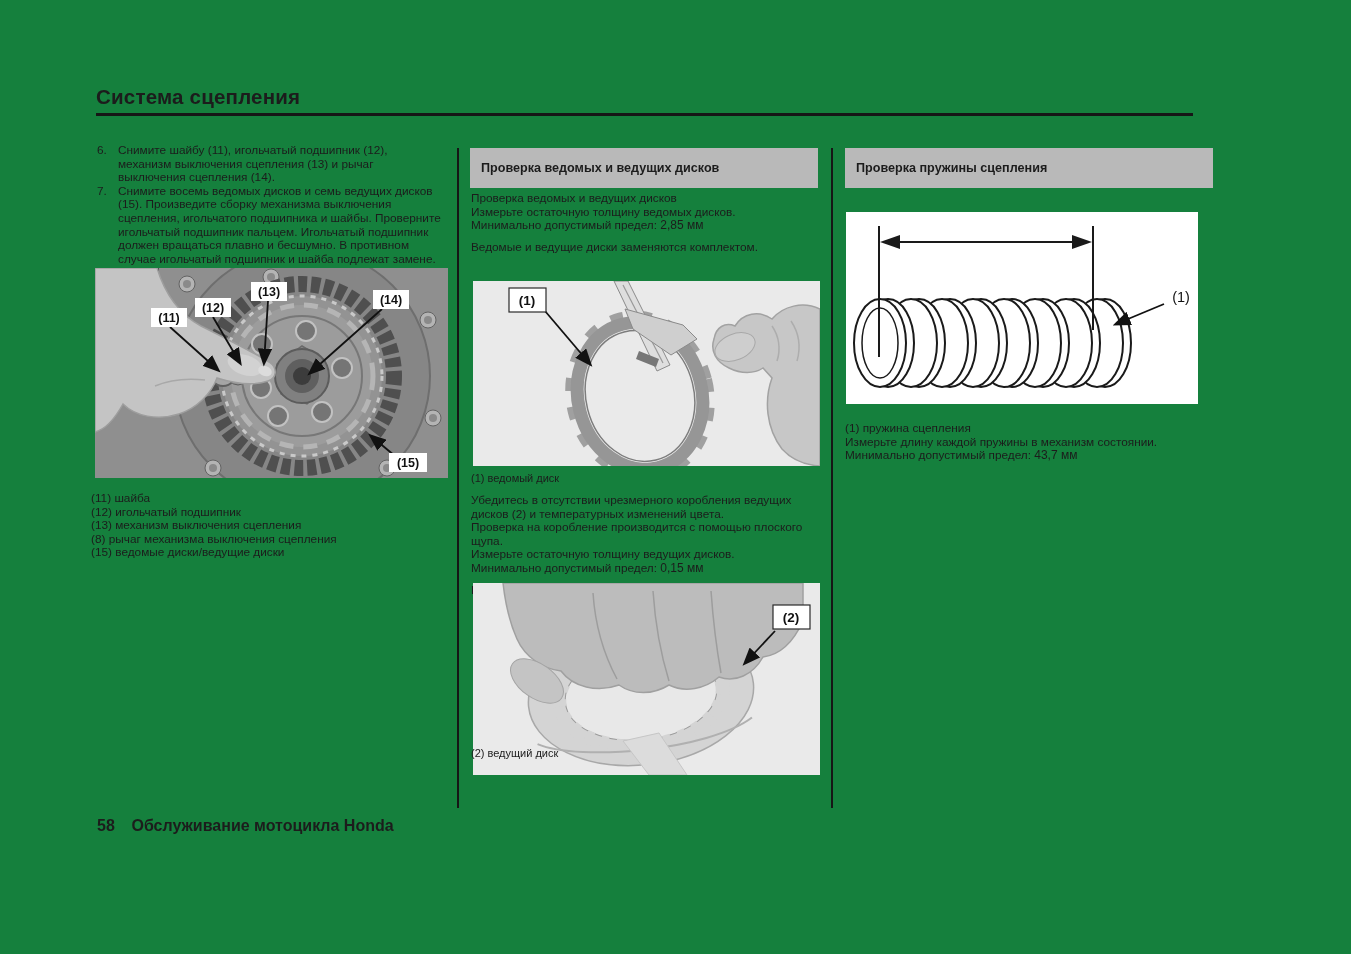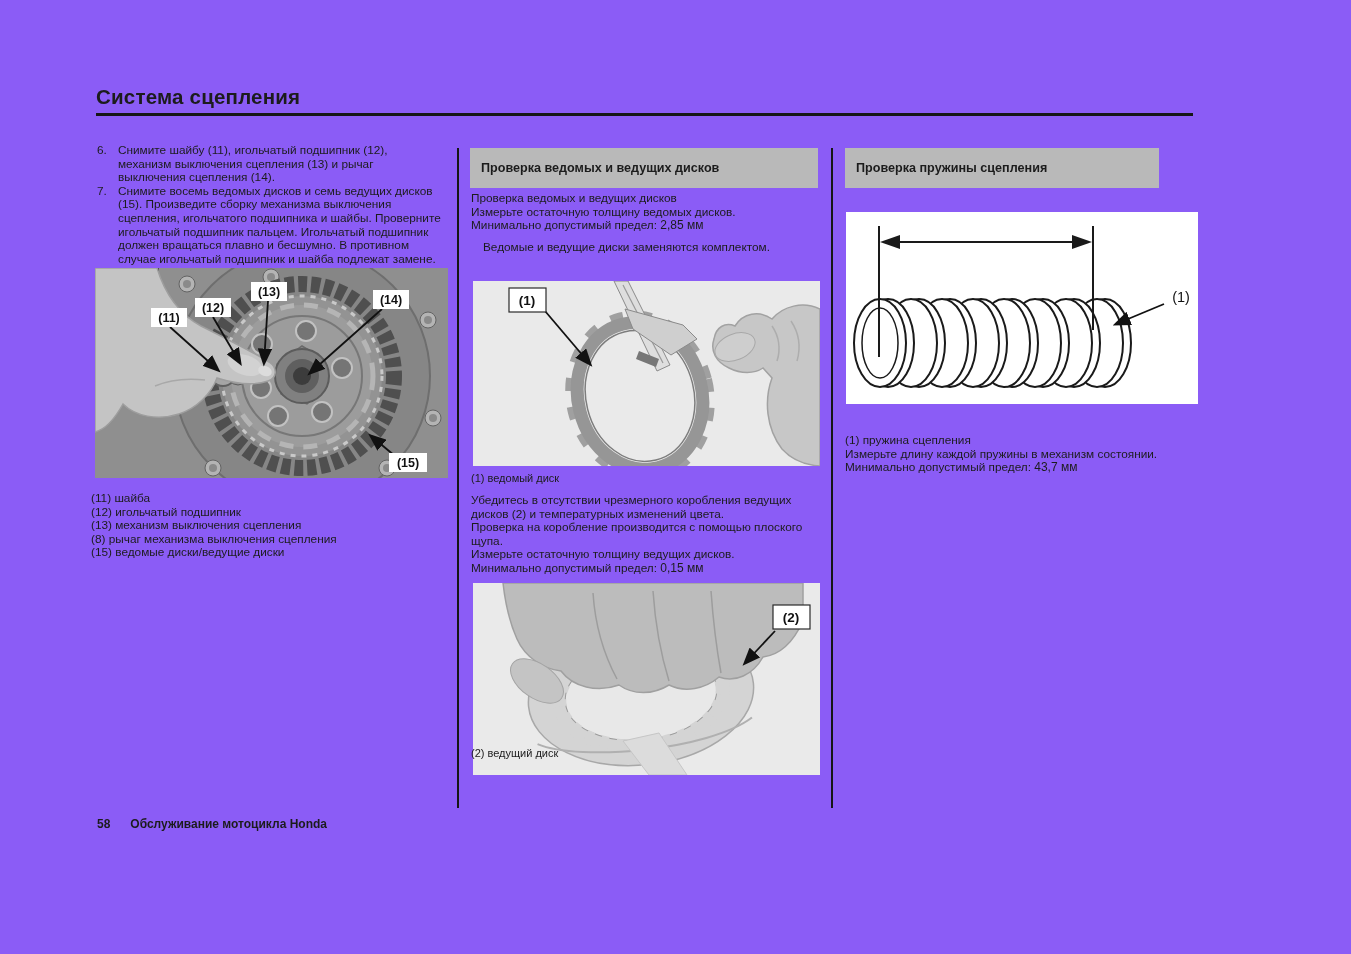--- a/index.html
+++ b/index.html
@@ -1,41 +1,41 @@
 <!DOCTYPE html>
 <html><head>
 <meta charset="utf-8">
 <style>
   html,body{margin:0;padding:0;background:#fff;}
-  .page{position:relative;width:1351px;height:954px;background:#8b5cf6;overflow:hidden;
+  .page{position:relative;width:1351px;height:954px;background:#15803d;overflow:hidden;
         font-family:"Liberation Sans",sans-serif;color:#1c1c1c;}
   .abs{position:absolute;}
   .title{left:96px;top:85px;font-size:20.5px;font-weight:bold;letter-spacing:.2px;}
   .rule{left:96px;top:113px;width:1097px;height:3px;background:#161616;}
   .divider{width:2px;background:#161616;top:148px;height:660px;}
   .d1{left:457px;} .d2{left:831px;}
   .body-txt{font-size:11.8px;line-height:13.6px;}
   .steps{left:97px;top:144px;width:346px;}
   .step{display:flex;}
   .step .num{width:21px;flex:0 0 21px;}
   .step .txt{flex:1;}
   .legend{left:91px;top:492px;width:346px;}
   .legend div{white-space:nowrap;}
   .hdrbox{height:40px;background:#b9b9b9;display:flex;align-items:center;}
   .hdrbox span{font-weight:bold;font-size:12.6px;padding-left:11px;}
   .mid-hdr{left:470px;top:148px;width:348px;}
-  .rt-hdr{left:845px;top:148px;width:314px;}
+  .rt-hdr{left:845px;top:148px;width:368px;}
   .midcol{width:352px;left:471px;}
   .rtcol{width:352px;left:845px;}
   .limit-val{font-size:12px;}
   .photo-frame{background:#eaeaea;}
   .caption{font-size:11px;}
-  .footer{left:97px;top:817px;font-size:12px;font-weight:bold;}
+  .footer{left:97px;top:817px;font-size:16px;font-weight:bold;}
   .footer .fp{display:inline-block;width:30px;}
-  .para-gap{margin-top:8px;margin-left:12px;}
+  .para-gap{margin-top:8px;}
   svg{display:block;}
   svg text{font-family:"Liberation Sans",sans-serif;}
   .callout-txt{font-size:12.5px;font-weight:600;fill:#111;}
 </style>
 </head>
 <body>
 
 <div class="page">
 
   <div class="abs title">Система сцепления</div>
@@ -258,21 +258,21 @@
       <line x1="33" y1="14" x2="33" y2="145" stroke-width="2"></line>
       <line x1="247" y1="14" x2="247" y2="118" stroke-width="2"></line>
       <line x1="40" y1="30" x2="240" y2="30" stroke-width="2"></line>
       <polygon points="34,30 54,23 54,37" fill="#1a1a1a" stroke="none"></polygon>
       <polygon points="246,30 226,23 226,37" fill="#1a1a1a" stroke="none"></polygon>
     </g>
     <line x1="318" y1="92" x2="270" y2="112" stroke="#111" stroke-width="1.8" marker-end="url(#ahR)"></line>
     <text x="335" y="90" text-anchor="middle" font-size="14.5" fill="#111">(1)</text>
   </svg>
 
-  <div class="abs rtcol body-txt" style="top:434px;">
+  <div class="abs rtcol body-txt" style="top:422px;">
     <div>(1) пружина сцепления</div>
     <div>Измерьте длину каждой пружины в механизм состоянии.</div>
     <div><span>Минимально допустимый предел: </span><span class="limit-val">43,7 мм</span></div>
   </div>
 
   <div class="abs footer">
     <span class="fp">58</span>
     <span>Обслуживание мотоцикла Honda</span>
   </div>
 

